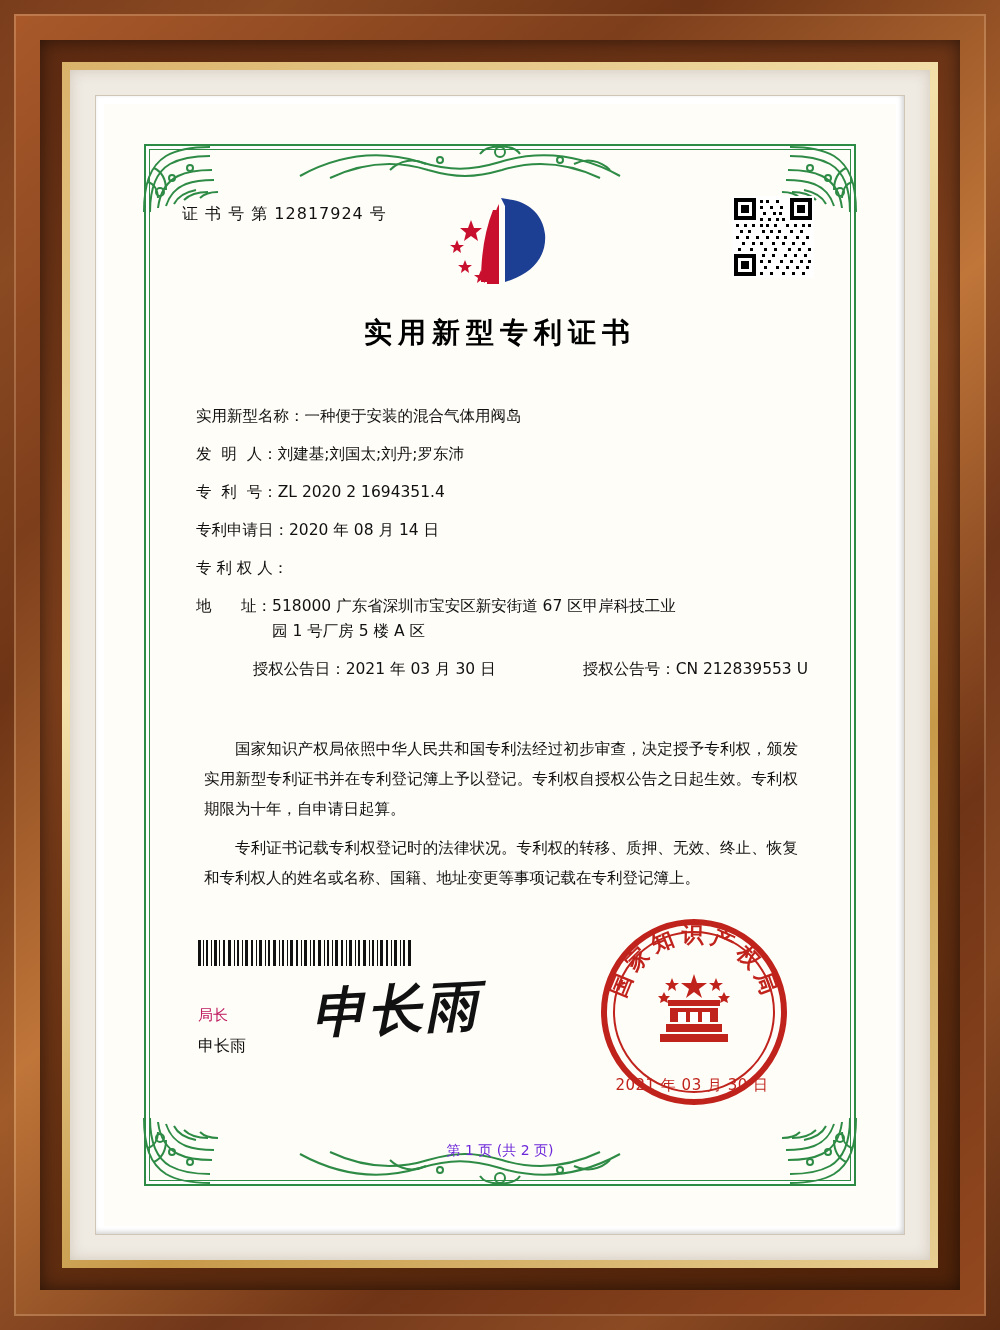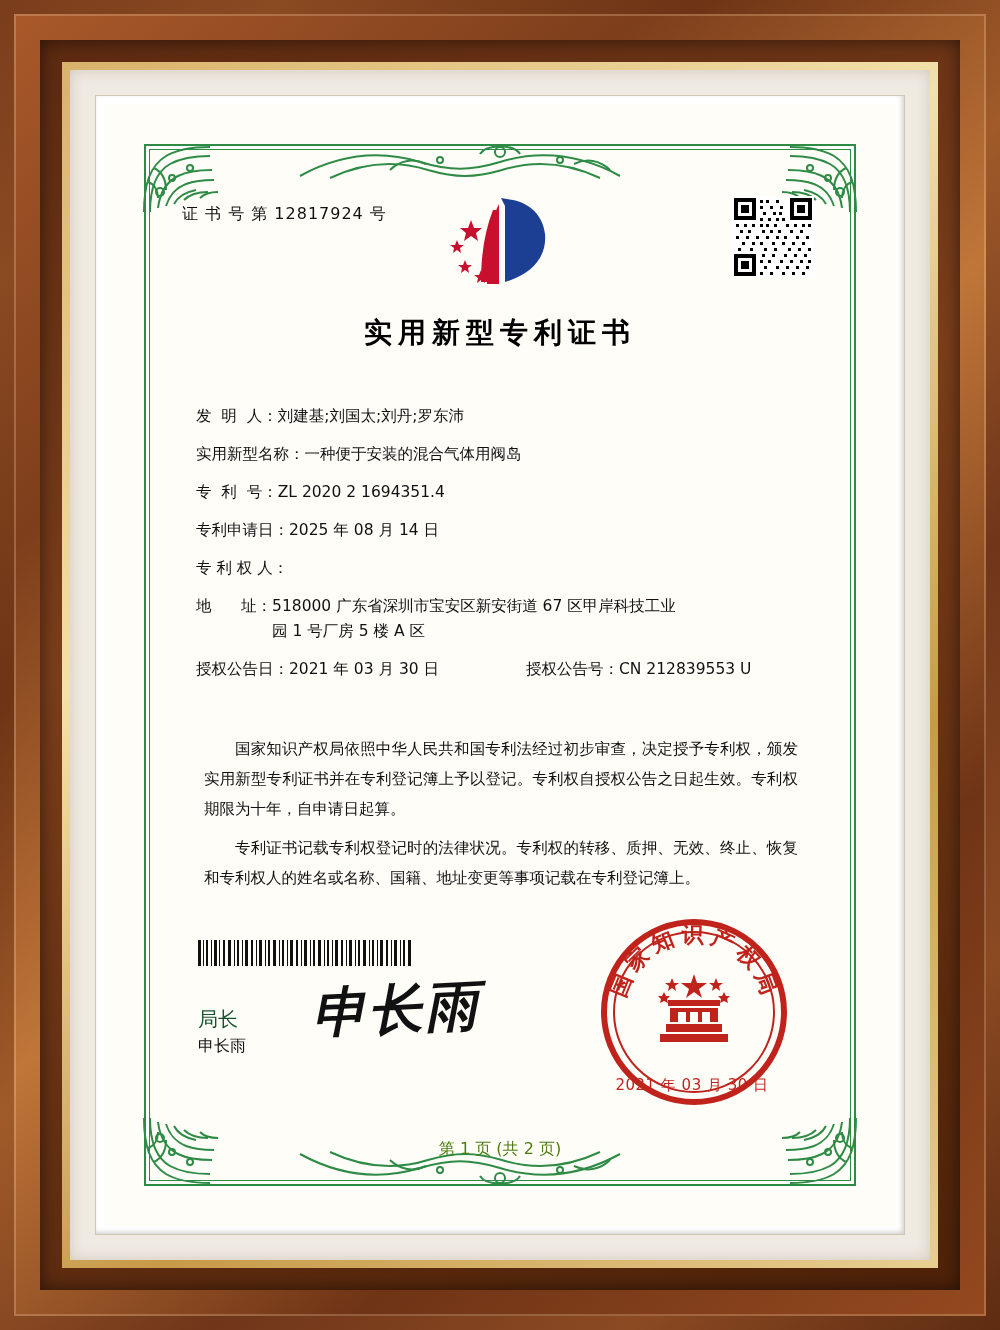--- a/index.html
+++ b/index.html
@@ -84,47 +84,47 @@
     position:absolute;left:0;right:0;top:118px;text-align:center;
     font-family:"DejaVu Sans","Liberation Sans",sans-serif;
     font-size:28px;font-weight:bold;letter-spacing:6px;color:#000;
   }
 
   .fields{position:absolute;left:14px;right:10px;top:212px;font-size:15.5px;color:#111;line-height:1.1;}
   .row{display:flex;margin-bottom:21px;}
   .lbl{white-space:pre;flex:0 0 auto;}
   .val{flex:1 1 auto;}
   .val2{margin-top:8px;}
-  .row-pub{display:flex;margin-bottom:18px;}
+  .row-pub{display:flex;margin-bottom:18px;justify-content:flex-end;}
   .pub-left{flex:0 0 330px;display:flex;}
   .pub-right{display:flex;}
 
   .para{position:absolute;left:14px;right:12px;top:530px;font-size:15.5px;line-height:1.95;color:#111;text-align:justify;}
   .para p{margin:8px;text-indent:2em;}
 
   .barcode{position:absolute;left:16px;top:744px;height:26px;width:220px;}
   .barcode svg{display:block;}
 
-  .sign-title{position:absolute;left:16px;top:810px;font-size:20px;color:#14532d;}
+  .sign-title{position:absolute;left:16px;top:810px;font-size:15px;color:#be185d;}
   .sign-name{position:absolute;left:16px;top:840px;font-size:16px;color:#111;}
   .handwriting{
     position:absolute;left:130px;top:778px;
     font-family:"DejaVu Serif","Liberation Serif",serif;
     font-size:54px;font-style:italic;font-weight:bold;color:#111;
     letter-spacing:2px;transform:rotate(-3deg);
   }
   
   .seal{position:absolute;right:28px;top:720px;width:192px;height:192px;}
   .seal svg{display:block;}
   .seal-date{
     position:absolute;right:38px;top:880px;width:176px;text-align:center;
     font-size:15px;color:#c0231c;letter-spacing:.5px;
   }
   .pagefoot{
-    position:absolute;left:0;right:0;bottom:-18px;text-align:center;font-size:16px;color:#4d7c0f;
+    position:absolute;left:0;right:0;bottom:-18px;text-align:center;font-size:14px;color:#6d28d9;
   }
 </style>
 </head>
 <body>
 
 <div class="frame-outer">
   <div class="frame-bevel-hi"></div>
   <div class="frame-inner-dark"></div>
   <div class="gold-line"></div>
   <div class="mat"></div>
@@ -341,34 +341,34 @@
               <rect x="60" y="76" width="3" height="3"></rect>
               <rect x="70" y="76" width="3" height="3"></rect>
           </g>
         </svg>
       </div>
 
       <div class="title">实用新型专利证书</div>
 
       <div class="fields">
         <div class="row">
+          <span class="lbl">实用新型名称：</span>
+          <span class="val">一种便于安装的混合气体用阀岛</span>
+        </div>
+        <div class="row">
           <span class="lbl">发  明  人：</span>
           <span class="val">刘建基;刘国太;刘丹;罗东沛</span>
         </div>
         <div class="row">
-          <span class="lbl">实用新型名称：</span>
-          <span class="val">一种便于安装的混合气体用阀岛</span>
-        </div>
-        <div class="row">
           <span class="lbl">专  利  号：</span>
           <span class="val">ZL 2020 2 1694351.4</span>
         </div>
         <div class="row">
           <span class="lbl">专利申请日：</span>
-          <span class="val">2025 年 08 月 14 日</span>
+          <span class="val">2020 年 08 月 14 日</span>
         </div>
         <div class="row">
           <span class="lbl">专 利 权 人：</span>
         </div>
         <div class="row">
           <span class="lbl">地      址：</span>
           <span class="val">
             <span>518000  广东省深圳市宝安区新安街道 67 区甲岸科技工业</span>
             <div class="val2">园 1 号厂房 5 楼 A 区</div>
           </span>

